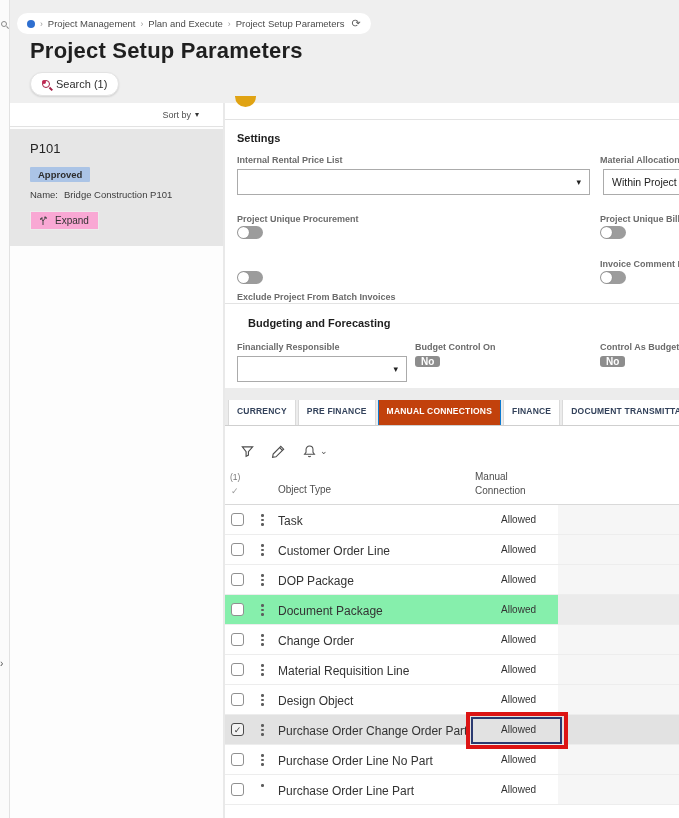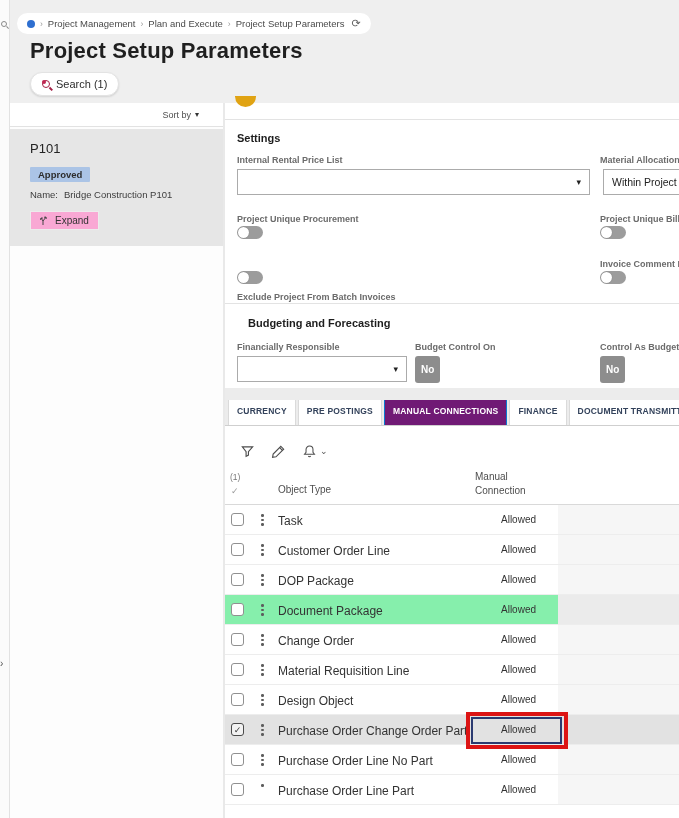--- a/index.html
+++ b/index.html
@@ -64,31 +64,31 @@
   .sec-heading { position:absolute; font-size:11px; font-weight:700; color:#1d1d1d; }
   .fld-label { position:absolute; font-size:9px; color:#6b6b6b; white-space:nowrap;font-weight:bold; }
   .req { color:#c7521a; margin-left:2px; }
   .input-box { position:absolute; height:26px; border:1px solid #ababab; background:#fff;
     font-size:10.5px; color:#222; display:flex; align-items:center; padding:0 8px; }
   .input-caret { position:absolute; right:8px; font-size:9px; color:#222; }
   .toggle { position:absolute; width:26px; height:13px; border-radius:7px; background:#9c9c9c; }
   .toggle::after { content:""; position:absolute; left:1px; top:1px; width:11px; height:11px;
     border-radius:50%; background:#fff; box-shadow:0 0 1px rgba(0,0,0,.4); }
   .no-badge { position:absolute; background:#8d8d8d; color:#fff; font-size:10px;
-    font-weight:700; padding:8px 6px; border-radius:3px; }
+    font-weight:700; padding:0 6px; border-radius:3px; }
   .section-gap { position:absolute; left:0; right:0; background:#ececec; }
 
   
   .tabbar { position:absolute; left:0; right:0; top:297px; height:26px;
     background:#ececec; border-bottom:1px solid #cfcfcf; display:flex;
     align-items:flex-end; padding-left:3px; gap:2px; overflow:hidden;text-align:right; }
   .tab { height:30px; line-height:30px; padding:0 8px; background:#fff;
     border:1px solid #dadada; border-bottom:none; font-size:8.5px; font-weight:700;
     color:#33425b; letter-spacing:.2px; white-space:nowrap; }
-  .tab.active { background:#701a75; color:#fff; border-color:#0b7ad1;
+  .tab.active { background:#c2410c; color:#fff; border-color:#0b7ad1;
     border-radius:4px 4px 0 0; }
 
   
   .grid-toolbar { position:absolute; left:0; top:334px; height:28px; display:flex;
     align-items:center; gap:16px; padding-left:15px; }
   .tb-icon { width:15px; height:15px; display:inline-block; }
   .tb-icon svg { width:15px; height:15px; }
   .bell-group { display:flex; align-items:center; gap:3px; }
   .chev-small { font-size:9px; color:#555; }
 
@@ -219,21 +219,21 @@
   <div class="fld-label" style="left:190px; top:239px;">Budget Control On</div>
   <span class="no-badge" style="left:190px; top:253px;">No</span>
 
   <div class="fld-label" style="left:375px; top:239px;">Control As Budgeted</div>
   <span class="no-badge" style="left:375px; top:253px;">No</span>
 
   <div class="section-gap" style="top:285px; height:12px;"></div>
 
   <div class="tabbar" id="tabs">
       <div class="tab">CURRENCY</div>
-      <div class="tab">PRE POSTINGS</div>
+      <div class="tab">PRE FINANCE</div>
       <div class="tab active">MANUAL CONNECTIONS</div>
       <div class="tab">FINANCE</div>
       <div class="tab">DOCUMENT TRANSMITTALS</div>
     </div>
 
   <div class="grid-toolbar">
     <span class="tb-icon">
       <svg viewBox="0 0 16 16">
           <path d="M2.5 3h11L9 8.2v3.6l-2.5 1.4V8.2z" fill="none" stroke="#4c4c4c" stroke-width="1.2"></path>
         </svg>

